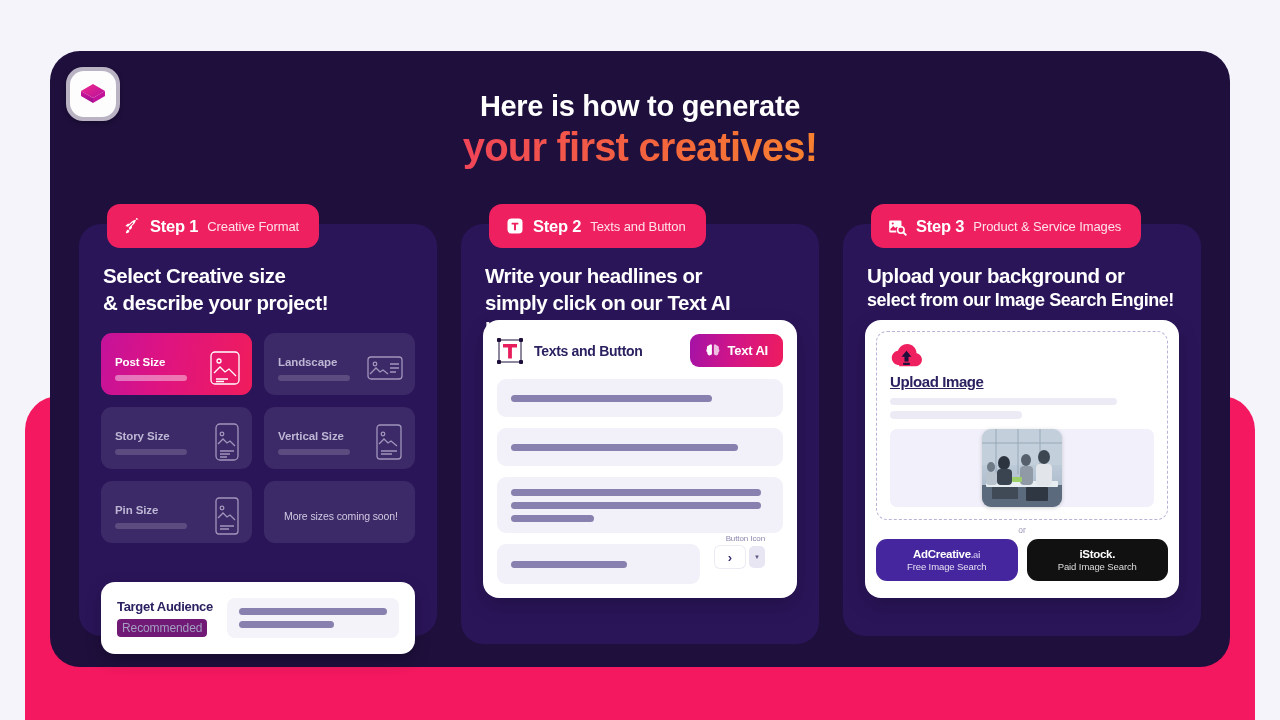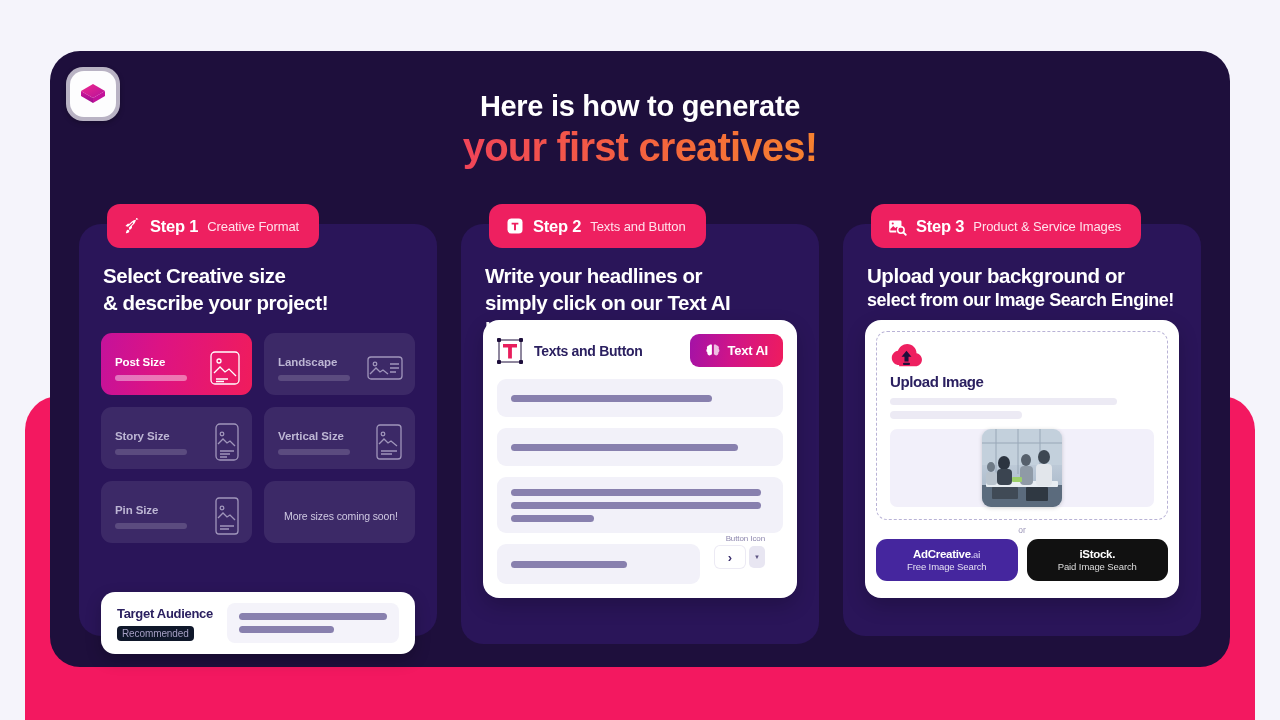--- a/index.html
+++ b/index.html
@@ -139,32 +139,32 @@
   .size-card.soon {
     justify-content: center;
   }
   .size-card.soon .soon-text {
     font-size: 10.5px; color: #cfc9e2; font-weight: normal; letter-spacing: -0.1px;
   }
 
   
   .target-card {
     position: absolute; left: 22px; right: 22px; bottom: -18px;
-    height: 62px;
+    height: 72px;
     background: #ffffff;
     border-radius: 14px;
     display: flex; align-items: center;
     padding: 0 16px;
     gap: 14px;
     box-shadow: 0 6px 16px rgba(0,0,0,.22);
   }
   .target-card .ta-left { display: flex; flex-direction: column; gap: 5px; }
   .target-card .ta-title { font-size: 13px; font-weight: bold; color: #2b2060; letter-spacing: -0.3px; }
   .target-card .ta-badge {
-    font-size: 10px; color: #a49ec2; background: #0f172a;
+    font-size: 12px; color: #a49ec2; background: #701a75;
     border-radius: 4px; padding: 2px 5px; align-self: flex-start;
     letter-spacing: -0.1px;
   }
   .target-card .ta-field {
     flex: 1; height: 40px; background: #f4f3fa; border-radius: 8px;
     display: flex; flex-direction: column; justify-content: center; gap: 6px;
     padding: 0 12px;
   }
   .ta-field .bar-a { width: 100%; height: 7px; border-radius: 4px; background: #8880ae; }
   .ta-field .bar-b { width: 64%; height: 7px; border-radius: 4px; background: #8880ae; }
@@ -233,21 +233,21 @@
     display: flex; flex-direction: column;
   }
   .dashed-box {
     border: 1.6px dashed #b9b3d6;
     border-radius: 11px;
     padding: 11px 13px 12px 13px;
     flex: 0 0 auto;
     height: 189px;
     display: flex; flex-direction: column;
   }
-  .upload-title { font-size: 15px; font-weight: bold; color: #2b2060; letter-spacing: -0.4px; margin: 4px 0 8px 0; }
+  .upload-title { font-size: 15px; font-weight: bold; color: #2b2060; letter-spacing: -0.4px; margin: 4px 0 8px 0; text-decoration: underline; }
   .up-bar-a { width: 86%; height: 8px; border-radius: 4px; background: #eceaf4; margin-bottom: 6px; }
   .up-bar-b { width: 50%; height: 8px; border-radius: 4px; background: #eceaf4; }
   .thumb-area {
     margin-top: 10px; flex: 1;
     background: #f2f0fa; border-radius: 7px;
     display: flex; align-items: center; justify-content: center;
   }
   .thumb {
     width: 80px; height: 78px; border-radius: 9px;
     overflow: hidden; position: relative;

